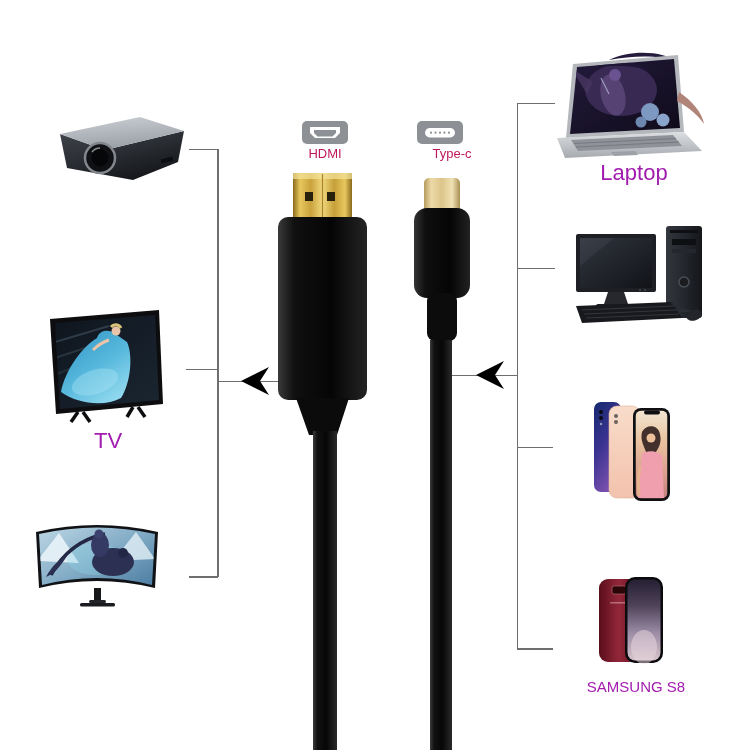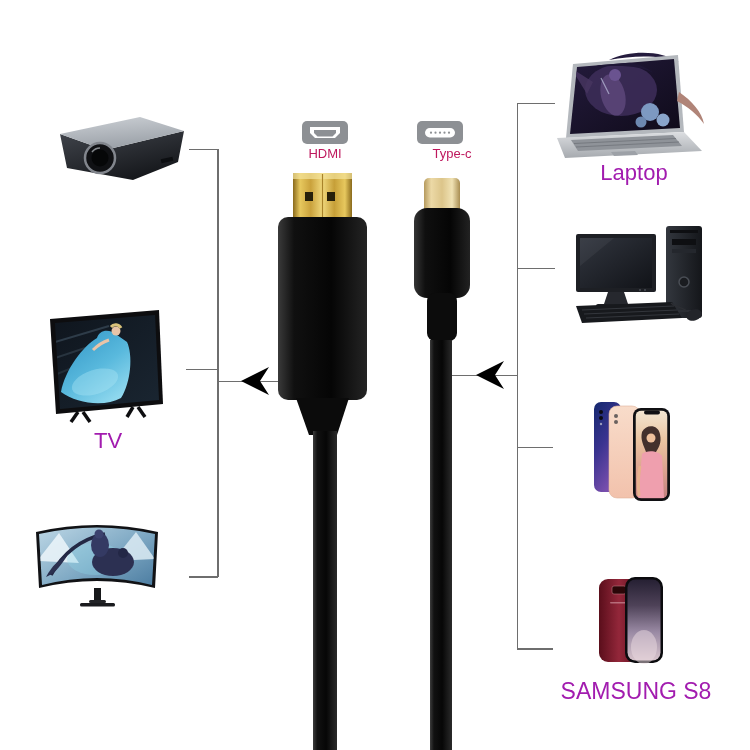--- a/index.html
+++ b/index.html
@@ -2,21 +2,21 @@
 <html><head>
 <meta charset="utf-8">
 <style>
   html,body{margin:0;padding:0;background:#fff;}
   #stage{position:relative;width:750px;height:750px;background:#ffffff;overflow:hidden;
          font-family:"Liberation Sans",sans-serif;}
   .hline{position:absolute;height:1.5px;background:#6e6e6e;}
   .vline{position:absolute;width:1.5px;background:#6e6e6e;}
   .lbl{position:absolute;transform:translateX(-50%);white-space:nowrap;
        color:#a21caf;font-size:22px;font-weight:400;}
-  .lbl-lg{font-size:23px;}
+  .lbl-lg{font-size:15px;}
   .badge-lbl{position:absolute;transform:translateX(-50%);white-space:nowrap;
        color:#be185d;font-size:13px;font-weight:400;}
   .abs{position:absolute;}
   .cable{position:absolute;background:linear-gradient(90deg,#3c3c3c 0%,#111 18%,#060606 55%,#2a2a2a 100%);}
 </style>
 </head>
 <body>
 
 <div id="stage">
 

